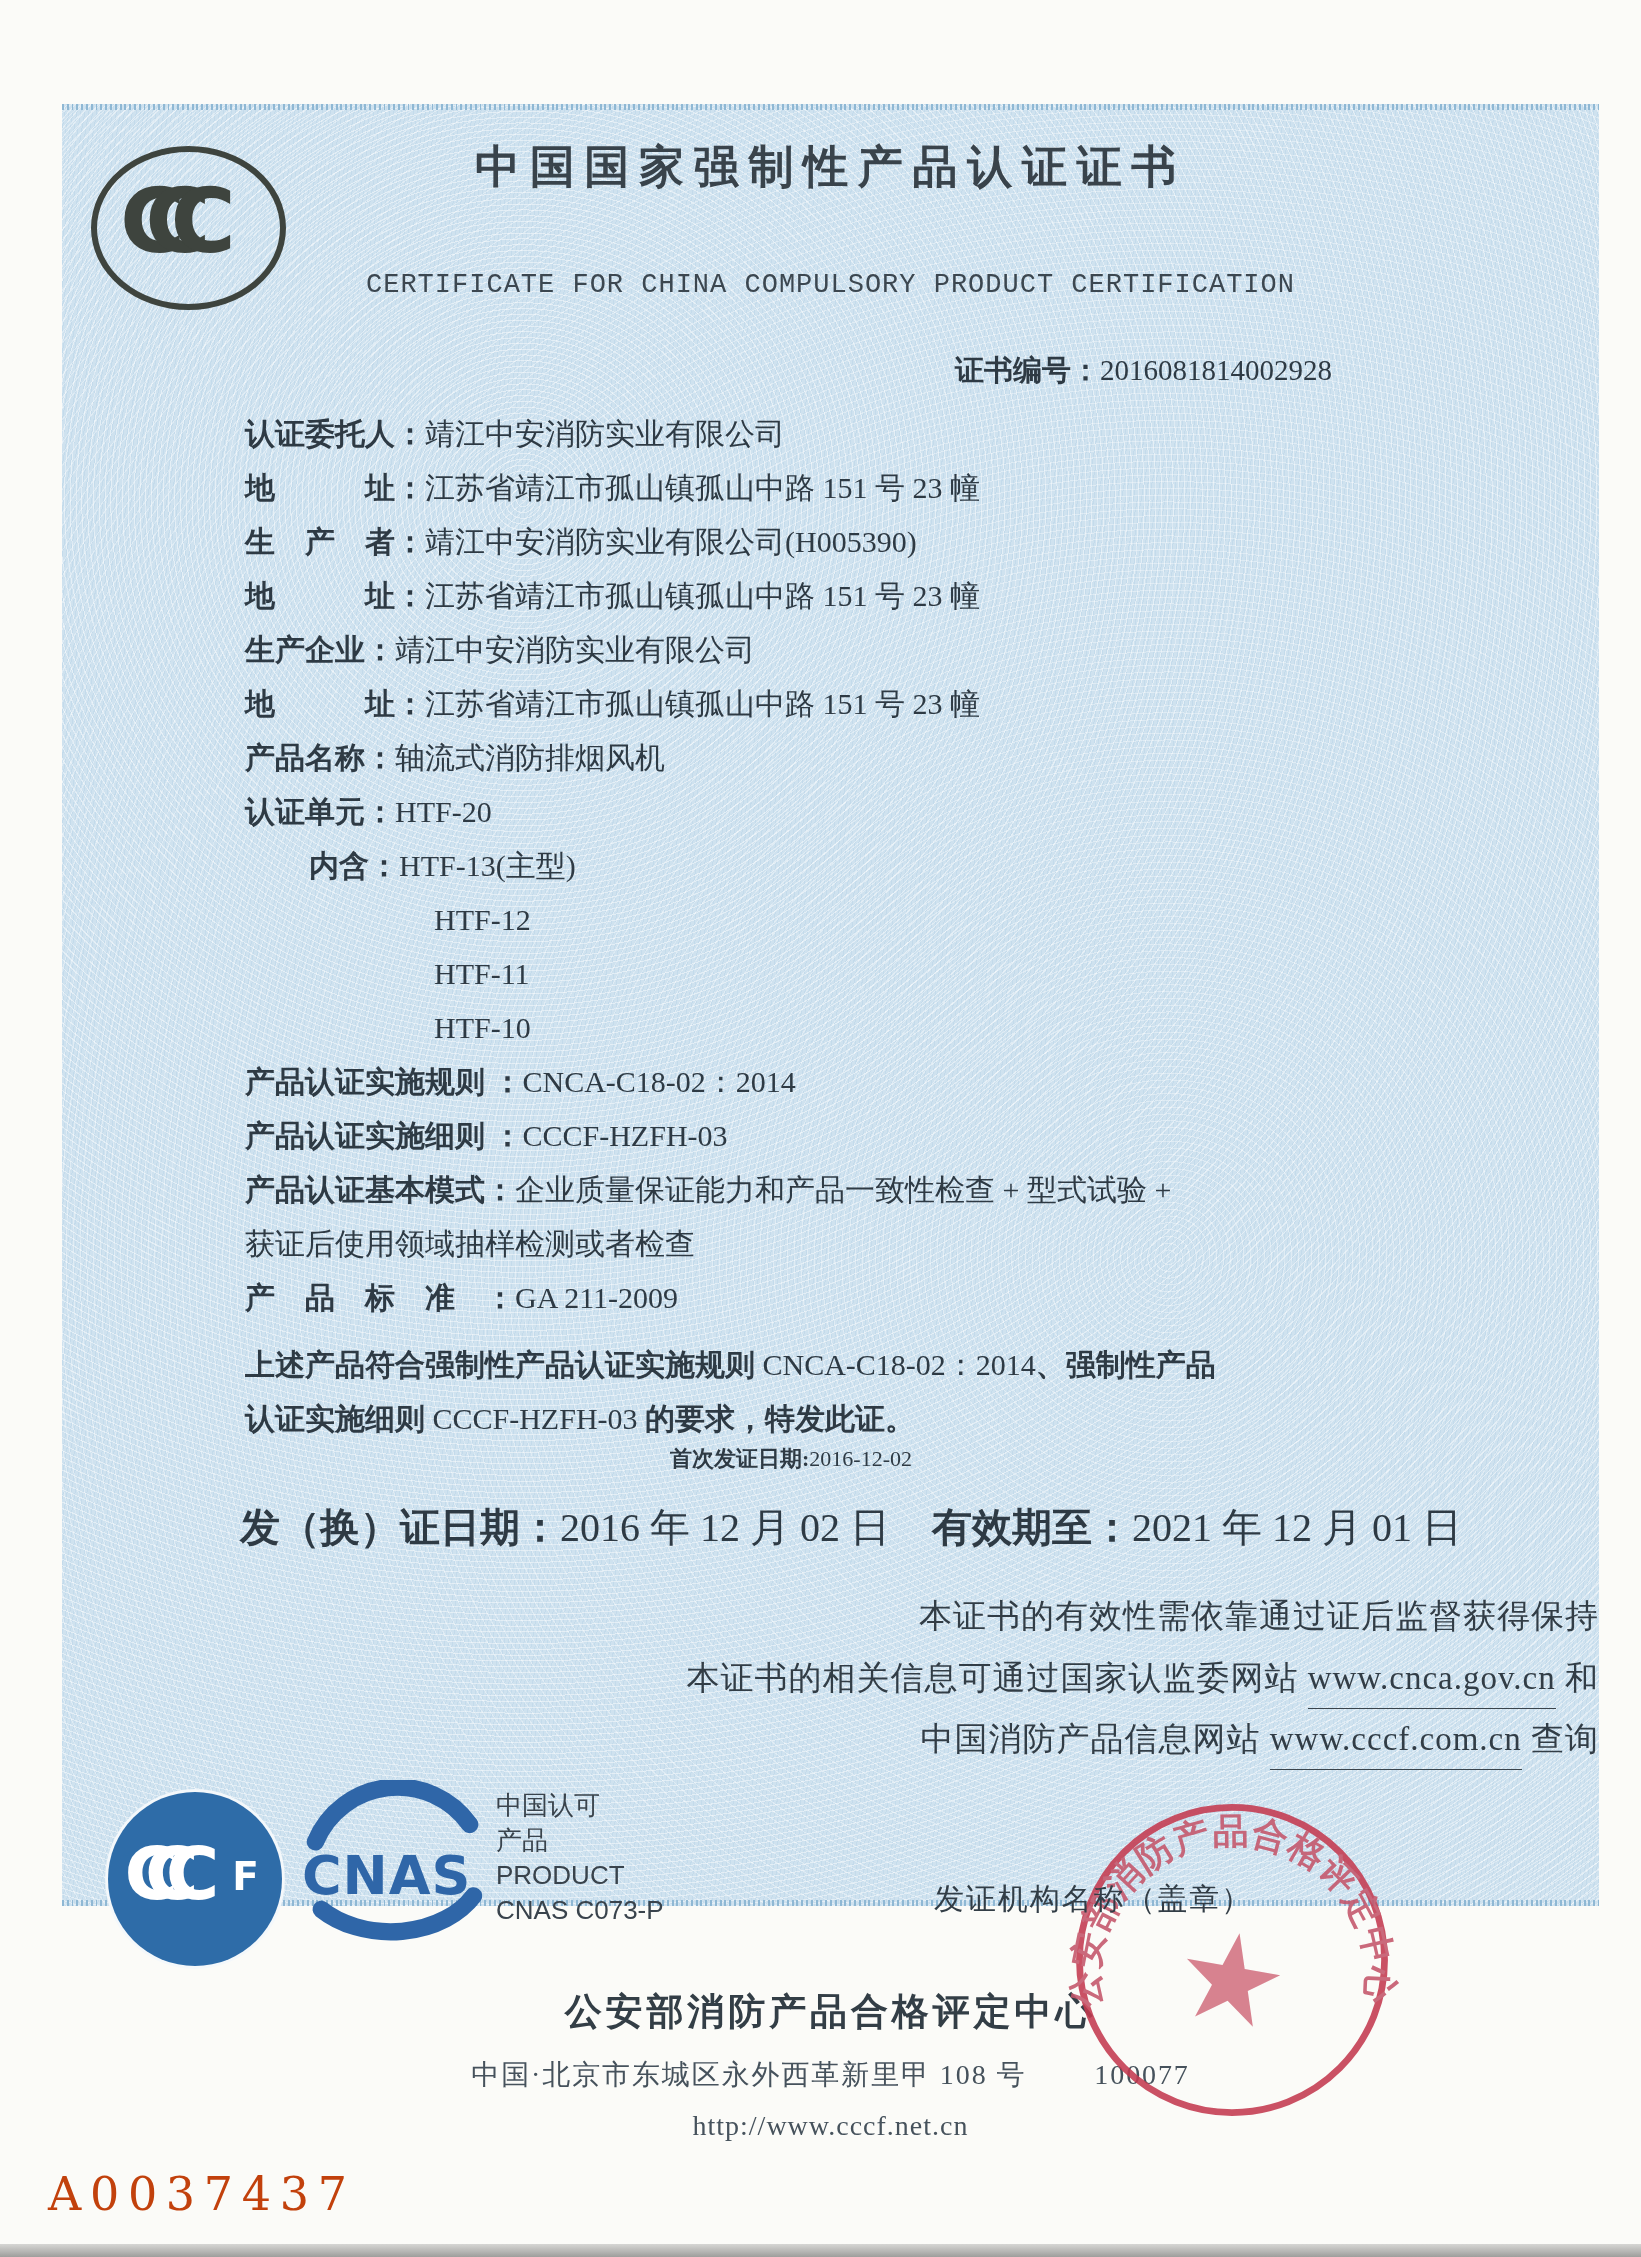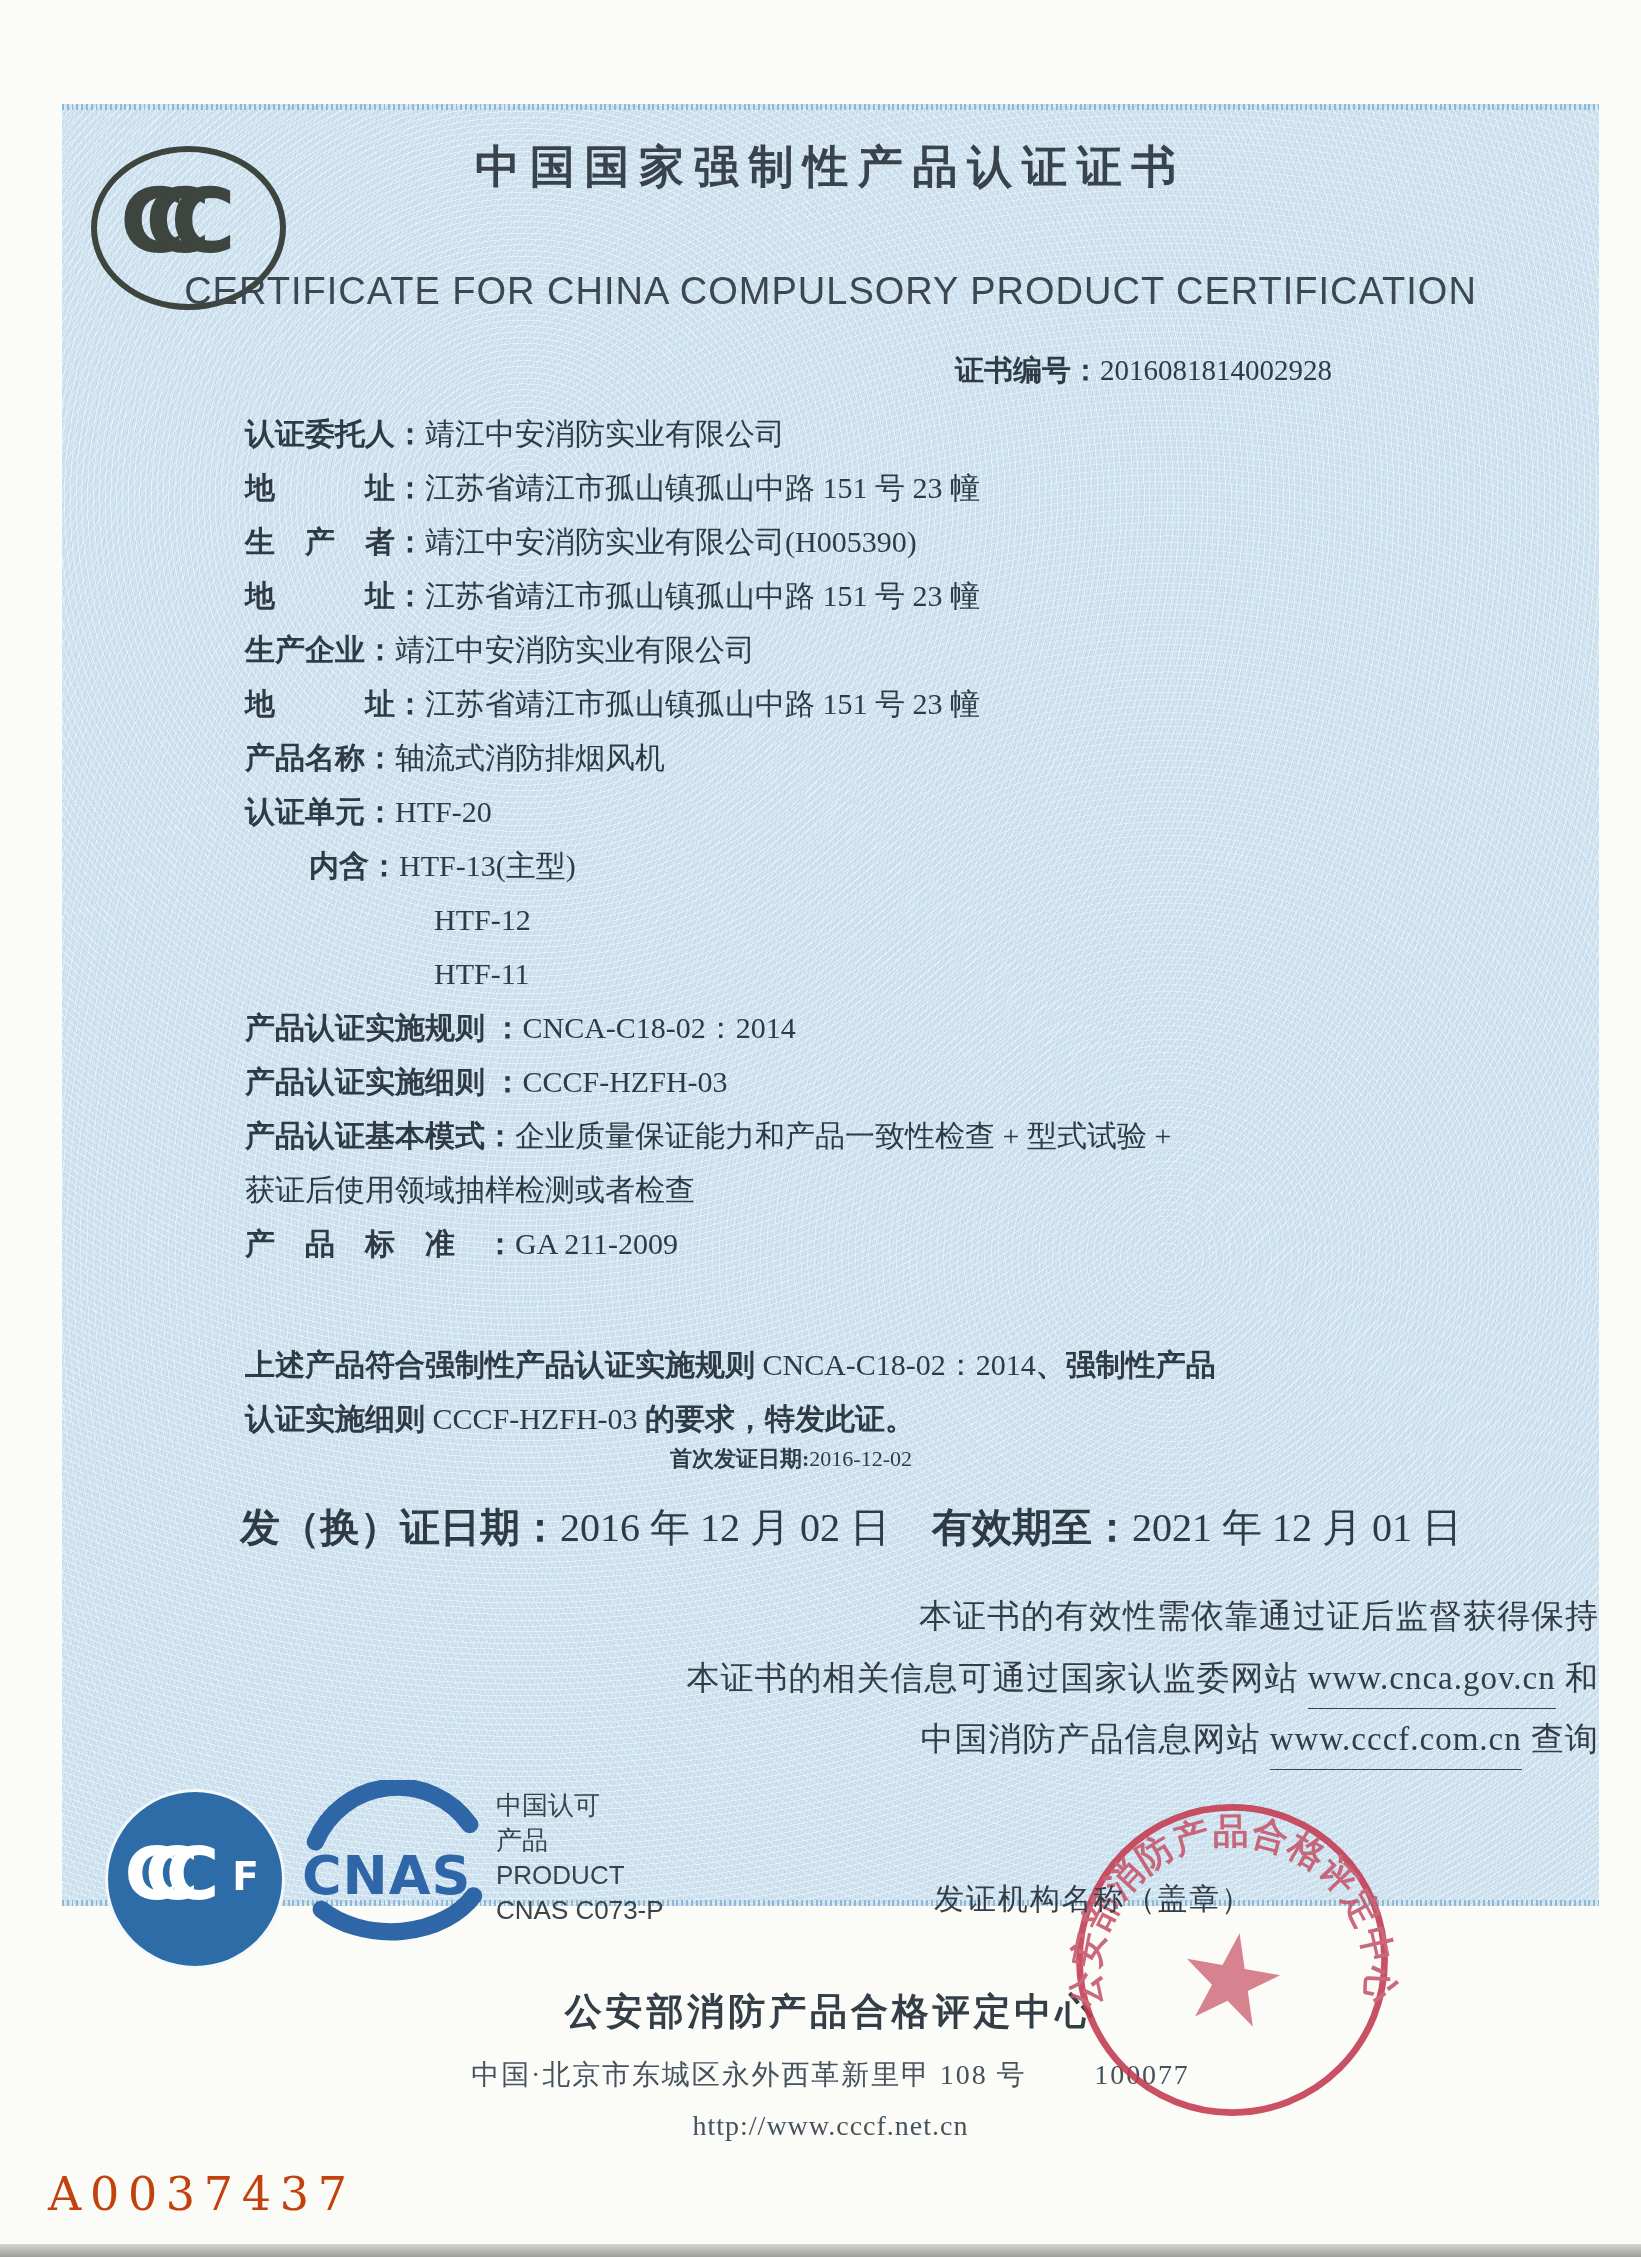--- a/index.html
+++ b/index.html
@@ -30,21 +30,21 @@
 
   
   .ccc-logo{ position:absolute; left:29px; top:42px; width:195px; height:164px;
     border:6.8px solid #3e443e; border-radius:50%; }
   .ccc-logo .ccc-text{ position:absolute; left:23px; top:17.4px;
     font-family:"DejaVu Sans",sans-serif; font-weight:bold; font-size:89px;
     letter-spacing:-0.45em; color:#3e443e; }
   .title{ position:absolute; left:0; right:0; top:33px; text-align:center;
     font-size:45px; font-weight:700; letter-spacing:9.7px; color:#39434b; }
   .subtitle{ position:absolute; left:0; right:0; top:166px; text-align:center;
-    font-family:Liberation Sans, sans-serif; font-size:38px;
+    font-family:Liberation Mono, monospace; font-size:27px;
     letter-spacing:1px; color:#3c4750; }
   .cert-no{ position:absolute; left:893px; top:247px; font-size:29px; white-space:nowrap; }
   .cert-no .lbl{ font-weight:700; }
 
   
   .rows{ position:absolute; left:183px; top:303px; font-size:30px; }
   .row{ height:54px; line-height:54px; white-space:nowrap; }
   .row .label{ font-weight:700; }
   .row.unit-row{ padding-left:64px; }
   .row.model-row{ padding-left:189px; }
@@ -116,20 +116,21 @@
     <div class="row"><span class="label">地　　　址：</span><span>江苏省靖江市孤山镇孤山中路 151 号 23 幢</span></div>
     <div class="row"><span class="label">生　产　者：</span><span>靖江中安消防实业有限公司(H005390)</span></div>
     <div class="row"><span class="label">地　　　址：</span><span>江苏省靖江市孤山镇孤山中路 151 号 23 幢</span></div>
     <div class="row"><span class="label">生产企业：</span><span>靖江中安消防实业有限公司</span></div>
     <div class="row"><span class="label">地　　　址：</span><span>江苏省靖江市孤山镇孤山中路 151 号 23 幢</span></div>
     <div class="row"><span class="label">产品名称：</span><span>轴流式消防排烟风机</span></div>
     <div class="row"><span class="label">认证单元：</span><span>HTF-20</span></div>
     <div class="row unit-row"><span class="label">内含：</span><span>HTF-13(主型)</span></div>
     <div class="row model-row"><span>HTF-12</span></div>
     <div class="row model-row"><span>HTF-11</span></div>
+    <div class="row model-row"><span>HTF-10</span></div>
     <div class="row"><span class="label">产品认证实施规则 ：</span><span>CNCA-C18-02：2014</span></div>
     <div class="row"><span class="label">产品认证实施细则 ：</span><span>CCCF-HZFH-03</span></div>
     <div class="row"><span class="label">产品认证基本模式：</span><span>企业质量保证能力和产品一致性检查 + 型式试验 +</span></div>
     <div class="row"><span class="label"></span><span>获证后使用领域抽样检测或者检查</span></div>
     <div class="row"><span class="label">产　品　标　准　：</span><span>GA 211-2009</span></div>
   </div>
 
   <div class="statement">
     <div><span>上述产品符合强制性产品认证实施规则 </span><span class="latin">CNCA-C18-02：2014</span><span>、强制性产品</span></div>
     <div><span>认证实施细则 </span><span class="latin">CCCF-HZFH-03</span><span> 的要求，特发此证。</span></div>

